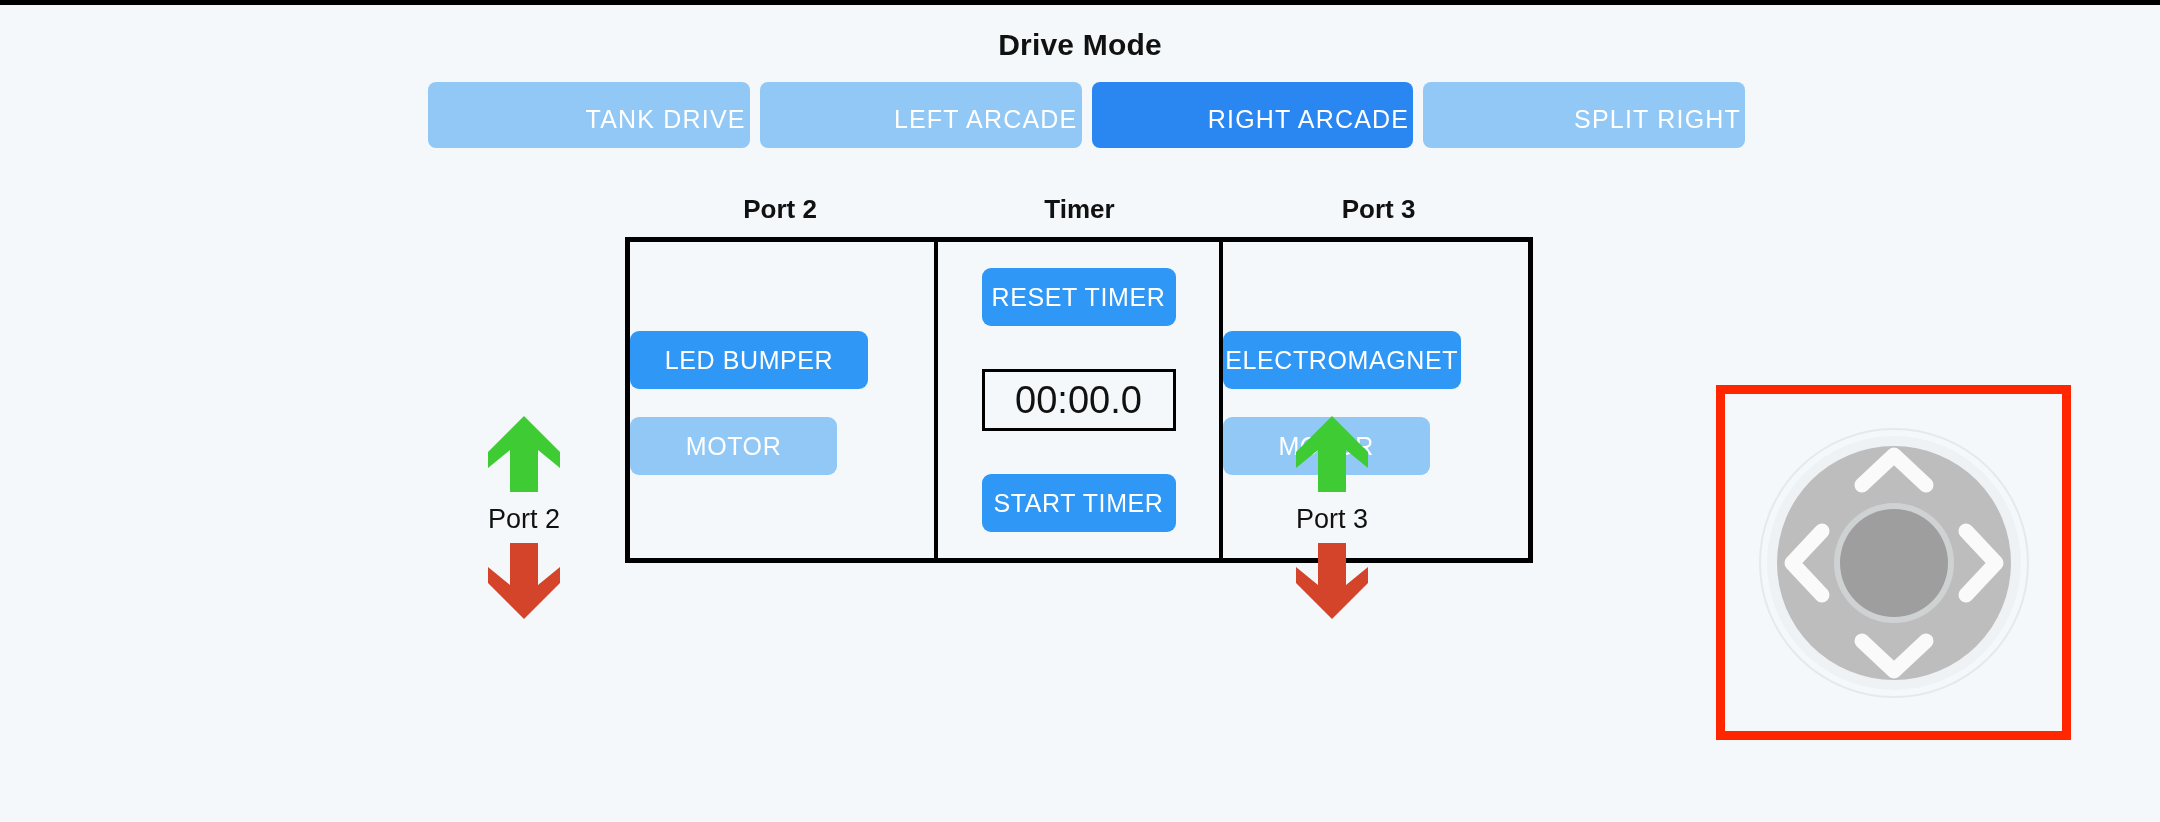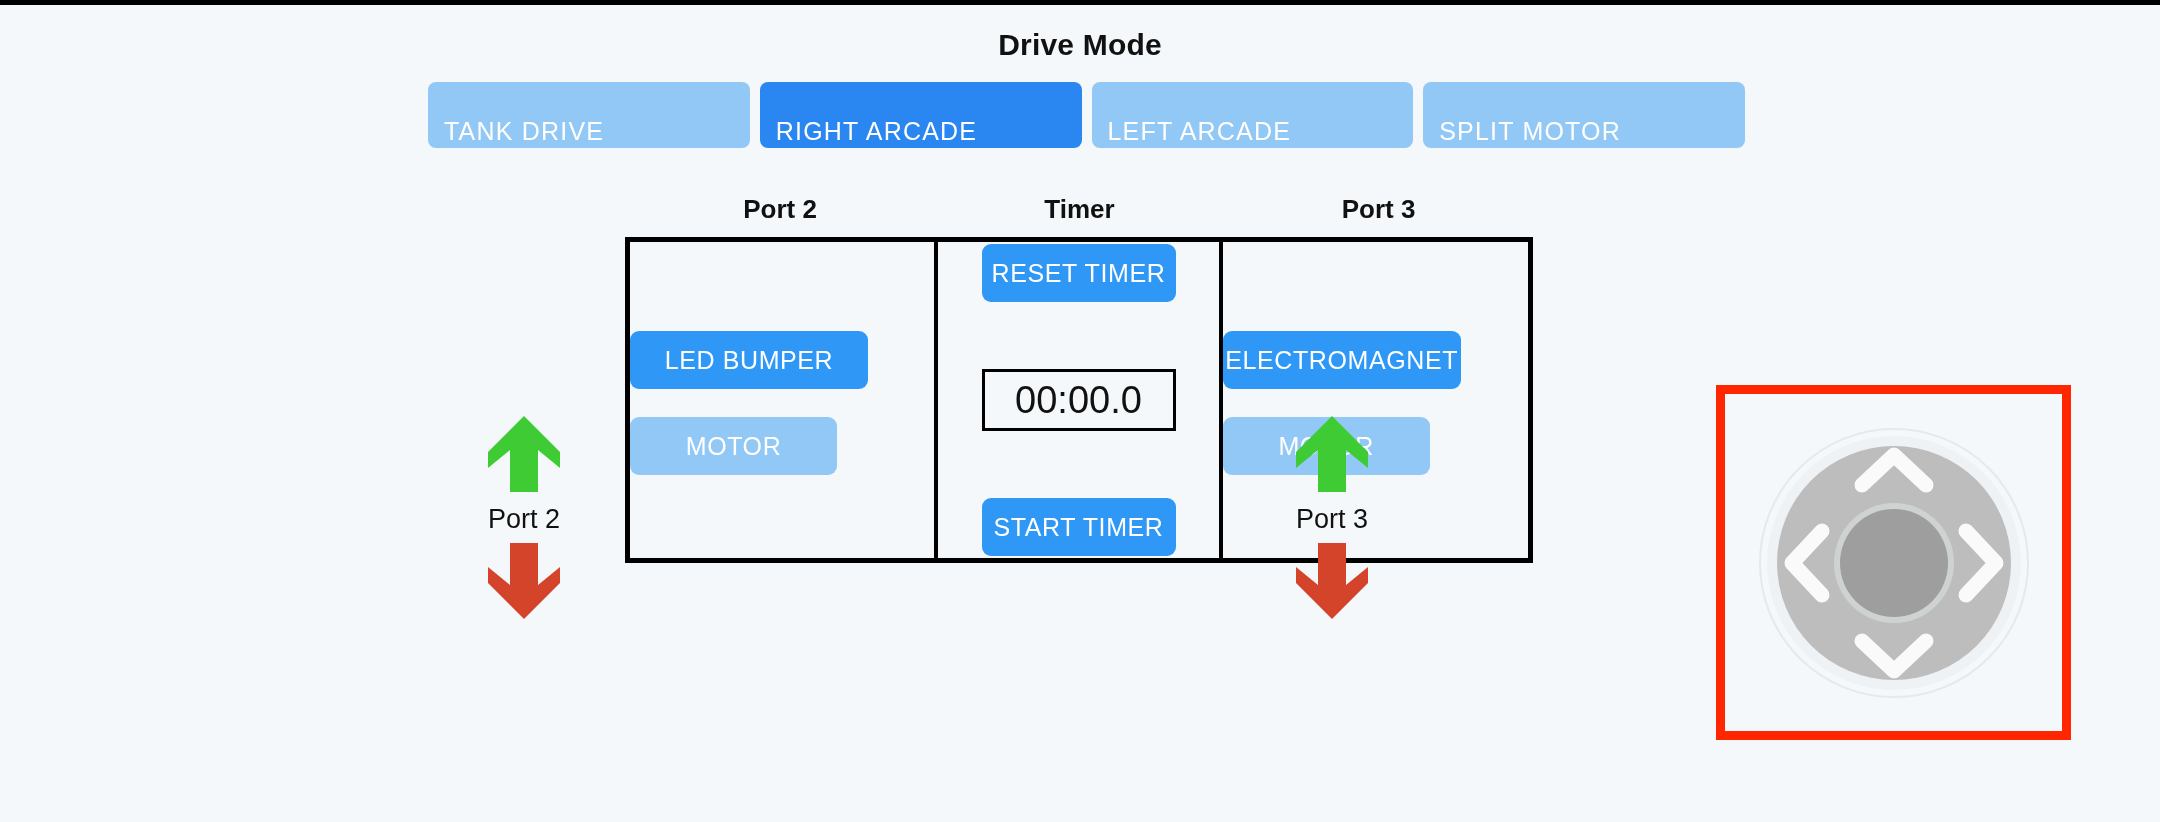--- a/index.html
+++ b/index.html
@@ -48,23 +48,23 @@
   .mode-btn {
     flex: 1 1 0;
     border: none;
     border-radius: 8px;
     background: #92c8f5;
     color: #ffffff;
     font-size: 25px;
     font-family: "Liberation Sans", sans-serif;
     letter-spacing: 1.2px;
     cursor: pointer;
-    padding: 16px;
+    padding: 4px;
     line-height: 66px;
-    text-align: left;
+    text-align: right;
   }
   .mode-btn.selected {
     background: #2a86f0;
   }
 
   
   .col-label {
     position: absolute;
     top: 194px;
     font-size: 26px;
@@ -135,21 +135,21 @@
 
   #btn-reset-timer,
   #btn-start-timer {
     width: 194px;
     height: 58px;
     line-height: 58px;
   }
   #timer-display {
     width: 194px;
     height: 62px;
-    margin: 24px 0;
+    margin: 0 0;
     border: 3px solid #000000;
     box-sizing: border-box;
     background: #f4f8fa;
     color: #111111;
     font-size: 38px;
     line-height: 56px;
     text-align: center;
     font-family: "Liberation Sans", sans-serif;
   }
 
@@ -192,23 +192,23 @@
 </style>
 </head>
 <body>
 
 <div id="top-bar"></div>
 
 <div id="drive-mode-title">Drive Mode</div>
 
 <div id="drive-mode-buttons">
   <button class="mode-btn">TANK DRIVE</button>
+  <button class="mode-btn">LEFT ARCADE</button>
   <button class="mode-btn selected">RIGHT ARCADE</button>
-  <button class="mode-btn">LEFT ARCADE</button>
-  <button class="mode-btn">SPLIT MOTOR</button>
+  <button class="mode-btn">SPLIT RIGHT</button>
 </div>
 
 <div class="col-label" id="label-port2">Port 2</div>
 <div class="col-label" id="label-timer">Timer</div>
 <div class="col-label" id="label-port3">Port 3</div>
 
 <div id="panel">
 
   <div class="panel-col" id="col-port2">
     <div class="stack">

